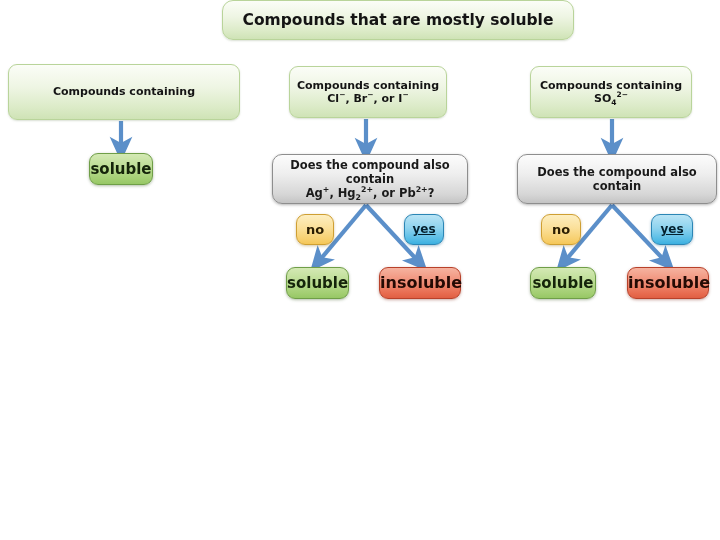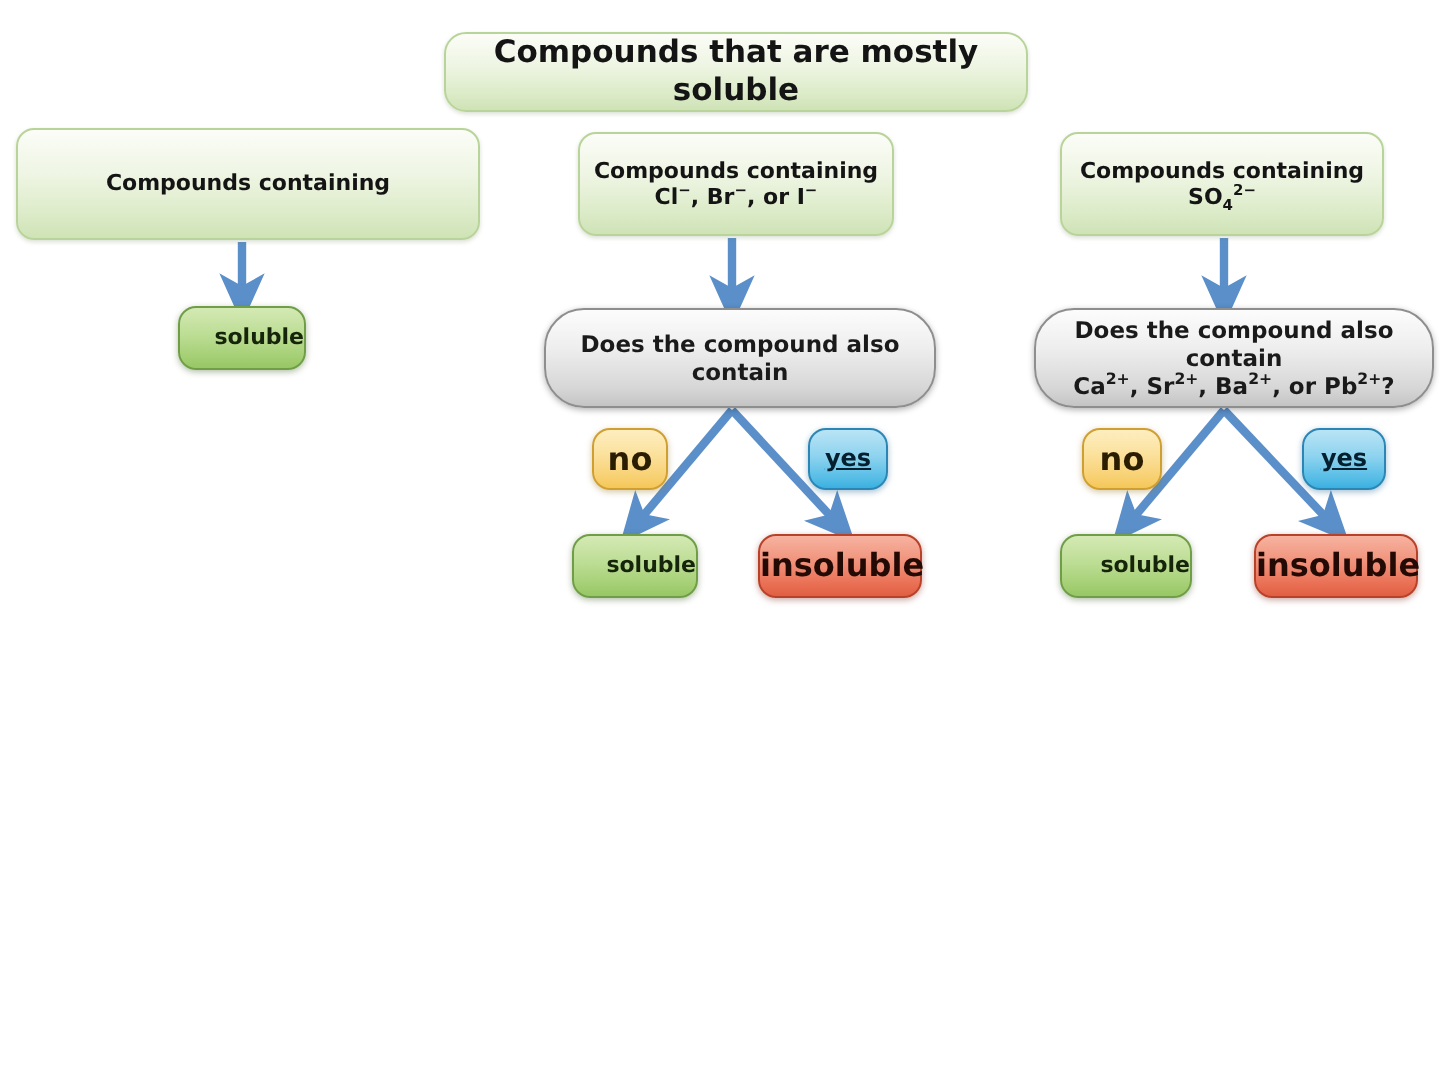--- a/index.html
+++ b/index.html
@@ -35,66 +35,66 @@
 
   
   .pale {
     background: linear-gradient(180deg,#fbfdf7 0%,#eef5e3 42%,#dcebc8 78%,#cfe3b6 100%);
     border: 1px solid #b9d49a;
     box-shadow: 0 1px 2px rgba(120,140,100,.28);
     font-weight: bold;
     color: #141414;
   }
   #title-box {
-    left: 222px; top: 16px; width: 292px; height: 40px;
+    left: 222px; top: 0; width: 352px; height: 40px;
     font-size: 15.5px; border-radius: 11px;
   }
   .cat-head { font-size: 11px; padding: 0 6px; }
   #cat-1 { left: 8px;   top: 64px; width: 232px; height: 56px; }
   #cat-2 { left: 289px; top: 66px; width: 158px; height: 52px; }
   #cat-3 { left: 530px; top: 66px; width: 162px; height: 52px; }
 
   
   .decision {
     background: linear-gradient(180deg,#fcfcfc 0%,#eeeeee 40%,#d6d6d6 82%,#c4c4c4 100%);
     border: 1px solid #8e8e8e;
     box-shadow: 0 1px 3px rgba(0,0,0,.30);
     font-size: 11.5px; font-weight: bold;
-    border-radius: 20px; padding: 0 6px;
+    border-radius: 10px; padding: 0 6px;
   }
   #decision-2 { left: 272px; top: 154px; width: 196px; height: 50px; }
   #decision-3 { left: 517px; top: 154px; width: 200px; height: 50px; }
 
   
   .green {
     background: linear-gradient(180deg,#d4e9b4 0%,#bcdd94 45%,#a4cf74 82%,#97c765 100%);
     border: 1.4px solid #6f9e47;
     box-shadow: 0 1px 3px rgba(70,100,45,.42);
-    font-size: 11px; font-weight: bold; color: #15240a; text-align: right;
+    font-size: 15px; font-weight: bold; color: #15240a;
   }
   #soluble-1 { left: 89px;  top: 153px; width: 64px;  height: 32px; }
   #soluble-2 { left: 286px; top: 267px; width: 63px;  height: 32px; }
   #soluble-3 { left: 530px; top: 267px; width: 66px;  height: 32px; }
 
   
   .red {
     background: linear-gradient(180deg,#f6b3a0 0%,#f09079 45%,#e86c50 84%,#e05f43 100%);
     border: 1.4px solid #b8412a;
     box-shadow: 0 1px 3px rgba(130,45,28,.42);
     font-size: 16px; font-weight: bold; color: #240a04;
   }
   #insoluble-2 { left: 379px; top: 267px; width: 82px; height: 32px; }
   #insoluble-3 { left: 627px; top: 267px; width: 82px; height: 32px; }
 
   
   .yellow {
     background: linear-gradient(180deg,#fdeec0 0%,#fbe09a 45%,#f7cf6e 84%,#f5c758 100%);
     border: 1.4px solid #cf9f32;
     box-shadow: 0 1px 3px rgba(150,115,30,.40);
-    font-size: 16px; font-weight: bold; color: #2a1d02;
+    font-size: 13px; font-weight: bold; color: #2a1d02;
   }
   #no-2 { left: 296px; top: 214px; width: 38px; height: 31px; }
   #no-3 { left: 541px; top: 214px; width: 40px; height: 31px; }
 
   
   .blue {
     background: linear-gradient(180deg,#b9e4f5 0%,#8ed3ef 45%,#55bce6 84%,#3bb0e0 100%);
     border: 1.4px solid #2b86b5;
     box-shadow: 0 1px 3px rgba(25,95,140,.40);
     font-size: 12px; font-weight: bold; color: #04202e; text-decoration: underline;
@@ -149,20 +149,21 @@
   <div class="node pale cat-head" id="cat-2">
     <span class="txt">
       <span>Compounds containing</span><br>
       <span>Cl<sup>−</sup>, Br<sup>−</sup>, or I<sup>−</sup></span>
     </span>
   </div>
 
   <div class="node decision" id="decision-2">
     <span class="txt">
       <span>Does the compound also contain</span><br>
+      <span>Ag<sup>+</sup>, Hg<sub>2</sub><sup>2+</sup>, or Pb<sup>2+</sup>?</span>
     </span>
   </div>
 
   <div class="node yellow" id="no-2">
     <span class="txt">no</span>
   </div>
   <div class="node blue" id="yes-2">
     <span class="txt">yes</span>
   </div>
 
@@ -176,21 +177,20 @@
   <div class="node pale cat-head" id="cat-3">
     <span class="txt">
       <span>Compounds containing</span><br>
       <span>SO<sub>4</sub><sup>2−</sup></span>
     </span>
   </div>
 
   <div class="node decision" id="decision-3">
     <span class="txt">
       <span>Does the compound also contain</span><br>
-      <span>Ca<sup>2+</sup>, Sr<sup>2+</sup>,  Ba<sup>2+</sup>, or Pb<sup>2+</sup>?</span>
     </span>
   </div>
 
   <div class="node yellow" id="no-3">
     <span class="txt">no</span>
   </div>
   <div class="node blue" id="yes-3">
     <span class="txt">yes</span>
   </div>
 

